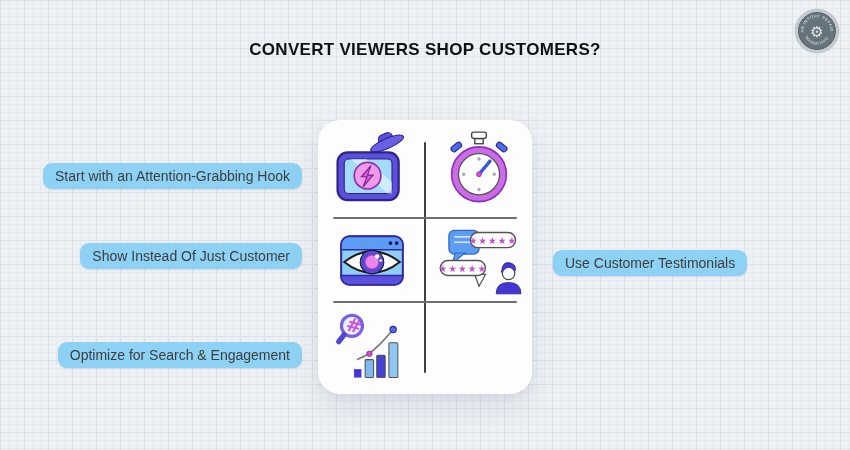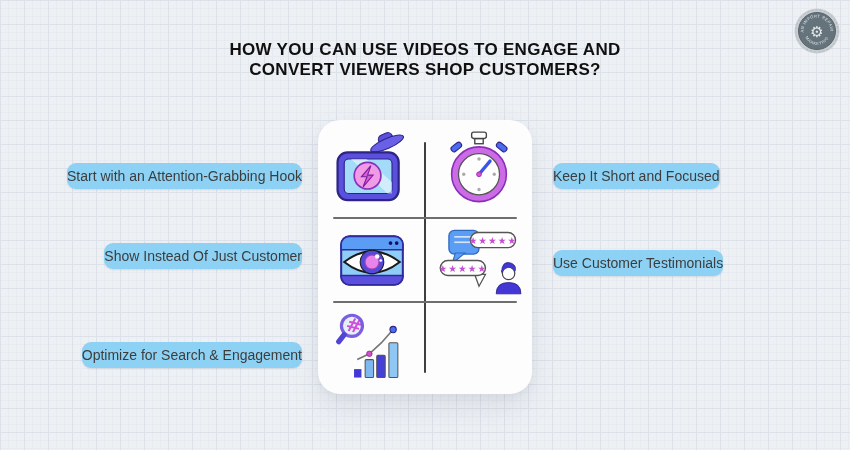--- a/index.html
+++ b/index.html
@@ -14,21 +14,21 @@
       linear-gradient(to bottom, #e7ebf1 1px, transparent 1px);
     background-size:24px 24px, 24px 24px, 8px 8px, 8px 8px;
   }
   .title {
     position:absolute; top:40px; left:0; right:0;
     text-align:center; font-weight:800; font-size:17px; line-height:20px;
     letter-spacing:.3px; color:#101010;
   }
   .pill {
     position:absolute; background:#8dd2f4; border-radius:9px;
-    padding:5px 0; font-size:14px; color:#3d3d3d; white-space:nowrap;
+    padding:5px 12px; font-size:14px; color:#3d3d3d; white-space:nowrap;
     box-shadow:0 1px 2px rgba(90,110,140,.18);
   }
   .pill-l1 { top:163px; right:548px; }
   .pill-l2 { top:243px; right:548px; }
   .pill-l3 { top:342px; right:548px; }
   .pill-r1 { top:163px; left:553px; }
   .pill-r2 { top:250px; left:553px; }
   .card {
     position:absolute; left:318px; top:120px; width:214px; height:274px;
     background:#fdfdfe; border-radius:22px;
@@ -49,21 +49,20 @@
   .badge { position:absolute; left:794px; top:8px; width:46px; height:46px; opacity:.9; }
   svg { display:block; }
   .star-text { font-family:"DejaVu Sans", sans-serif; }
 </style>
 </head>
 <body>
 
 <div class="stage">
 
   <div class="title">
-    <div>HOW YOU CAN USE VIDEOS TO ENGAGE AND</div>
     <div>CONVERT VIEWERS SHOP CUSTOMERS?</div>
   </div>
 
   <div class="badge">
     <svg width="46" height="46" viewBox="0 0 46 46">
       <circle cx="23" cy="23" r="22.5" fill="#c6cbd0"></circle>
       <circle cx="23" cy="23" r="21" fill="none" stroke="#b0b6bc" stroke-dasharray="2.2,2"></circle>
       <circle cx="23" cy="23" r="18.5" fill="#57666f" stroke="#48565e"></circle>
       <defs>
         <path id="arcTop" d="M 9.5,23 A 13.5,13.5 0 1 1 36.5,23" fill="none"></path>
@@ -82,23 +81,20 @@
   <div class="pill pill-l1">
     <span>Start with an Attention-Grabbing Hook</span>
   </div>
   <div class="pill pill-l2">
     <span>Show Instead Of Just Customer</span>
   </div>
   <div class="pill pill-l3">
     <span>Optimize for Search &amp; Engagement</span>
   </div>
 
-  <div class="pill pill-r1">
-    <span>Keep It Short and Focused</span>
-  </div>
   <div class="pill pill-r2">
     <span>Use Customer Testimonials</span>
   </div>
 
   <div class="card">
     <div class="divider-v"></div>
     <div class="divider-h divider-h1"></div>
     <div class="divider-h divider-h2"></div>
 
     <div class="card-grid">

